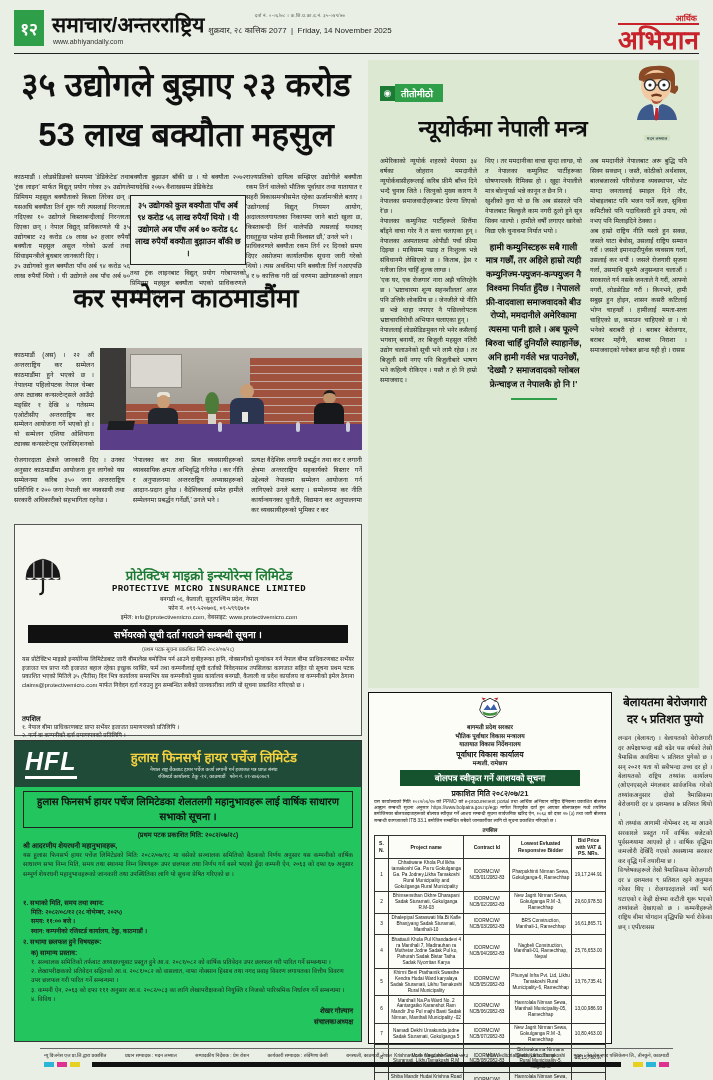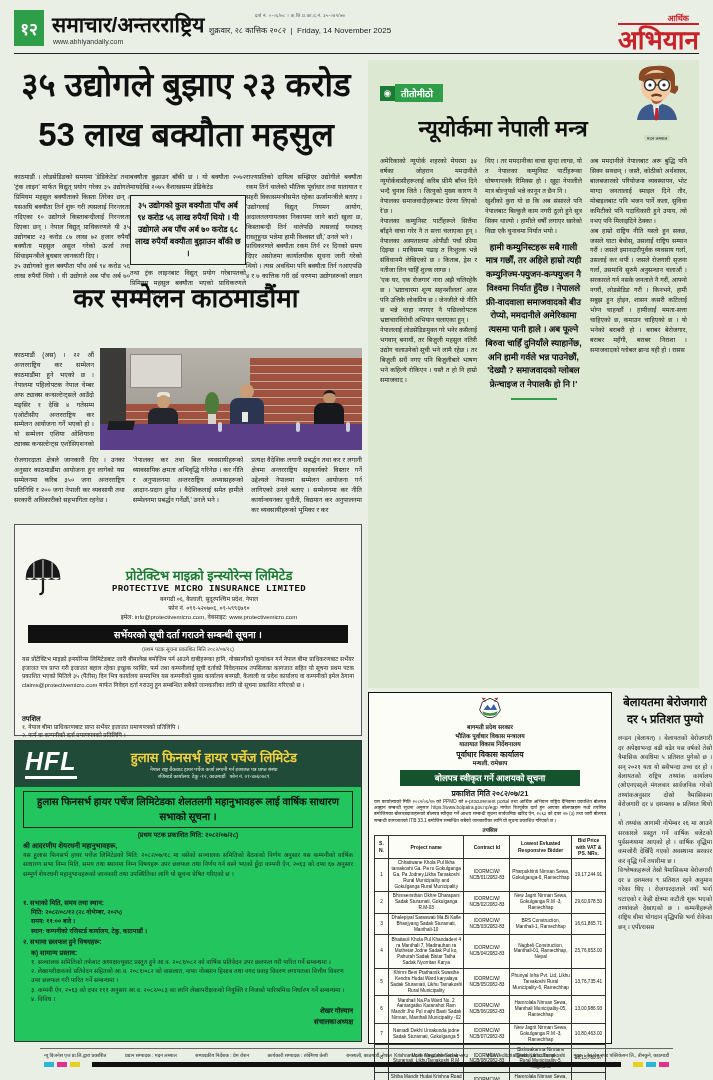--- a/index.html
+++ b/index.html
@@ -8,21 +8,21 @@
   .page { position:relative; width:713px; height:1080px; background:#e9efe4; overflow:hidden; }
 
   
   .hdr-pagenum { position:absolute; left:14px; top:10px; width:30px; height:36px; background:#2f9e49; color:#fff; font-size:17px; font-weight:bold; display:flex; align-items:center; justify-content:center; }
   .hdr-section { position:absolute; left:52px; top:10px; font-size:21px; font-weight:bold; color:#111; }
   .hdr-site { position:absolute; left:53px; top:38px; font-size:7px; color:#333; }
   .hdr-center { position:absolute; left:200px; top:12px; width:200px; text-align:center; }
   .hdr-reg { font-size:4.5px; color:#555; letter-spacing:.3px; }
   .hdr-date { font-size:8px; color:#222; margin-top:6px; }
   .hdr-logo { position:absolute; right:14px; top:12px; text-align:right; }
-  .hdr-logo .small { font-size:8px; color:#c8232b; font-weight:bold; display:block; margin-right:10px; }
+  .hdr-logo .small { font-size:8px; color:#c8232b; font-weight:bold; display:block; margin-right:2px; }
   .hdr-logo .big { font-size:26px; font-weight:bold; color:#c8232b; line-height:1.1; border-top:2px solid #c8232b; display:inline-block; padding-top:1px;}
   .hdr-rule { position:absolute; left:14px; right:14px; top:53px; border-top:1.5px solid #222; }
 
   
   .bt { font-size:6.4px; line-height:1.55; text-align:justify; white-space:pre-line; color:#222; overflow:hidden; }
 
   
   .a1-head { position:absolute; left:10px; top:60px; width:352px; text-align:center; font-size:33px; line-height:50px; font-weight:bold; color:#101010; }
   .a1-cols { position:absolute; left:14px; top:172px; width:348px; height:106px; display:flex; gap:0; }
   .a1-cols > div { flex:1; height:106px; }
@@ -125,21 +125,21 @@
 </head>
 <body>
 
 <div class="page">
 
   <div class="hdr-pagenum">१२</div>
   <div class="hdr-section">समाचार/अन्तरराष्ट्रिय</div>
   <div class="hdr-site">www.abhiyandaily.com</div>
   <div class="hdr-center">
     <div class="hdr-reg">दर्ता नं. ०-०६/७८ । क.जि.प्र.का.द.नं. ३५-०४९/७७</div>
-    <div class="hdr-date"><span>शुक्रवार, २८ कात्तिक २०८२</span>&nbsp; | &nbsp;<span>Friday, 14 November 2025</span></div>
+    <div class="hdr-date"><span>शुक्रवार, २८ कात्तिक 2077</span>&nbsp; | &nbsp;<span>Friday, 14 November 2025</span></div>
   </div>
   <div class="hdr-logo">
     <span class="small">आर्थिक</span>
     <span class="big">अभियान</span>
   </div>
   <div class="hdr-rule"></div>
 
   <div class="a1-head">
     <div>३५ उद्योगले बुझाए २३ करोड</div>
     <div>53 लाख बक्यौता महसुल</div>

